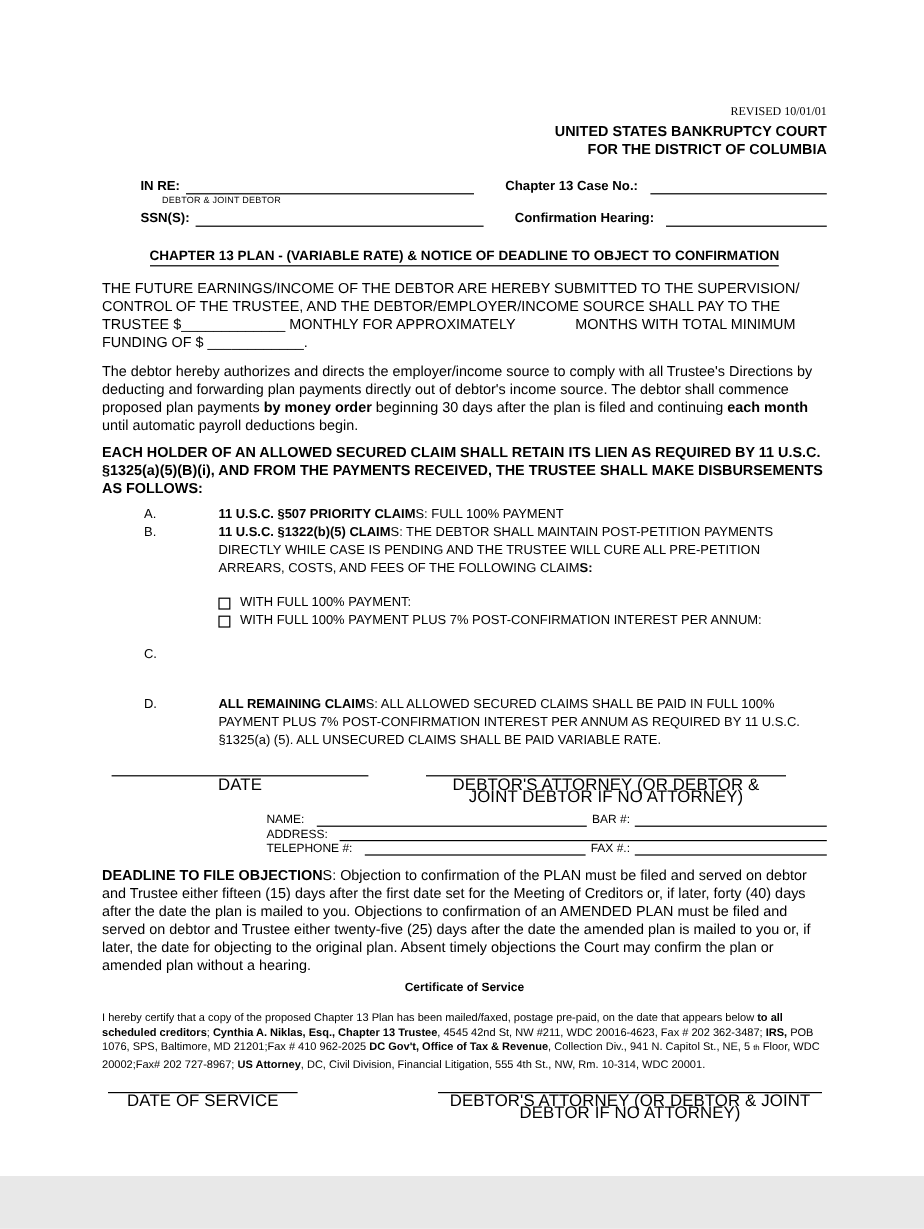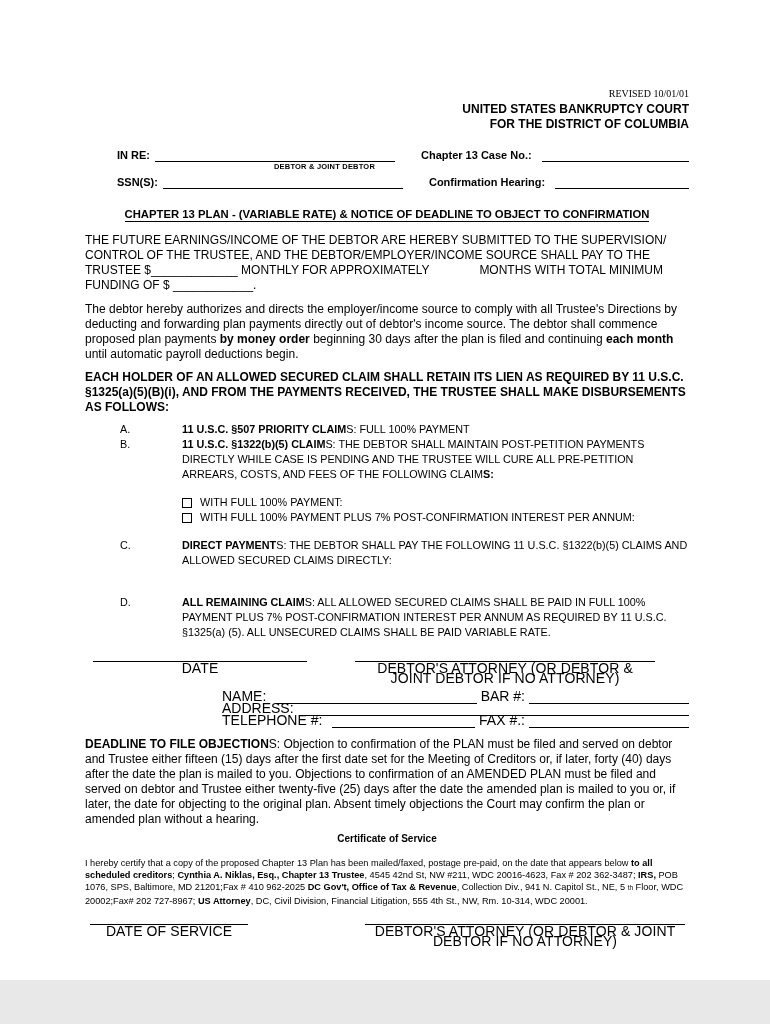--- a/index.html
+++ b/index.html
@@ -17,21 +17,21 @@
   .court.first { margin-top:3px; }
 
   .fieldrow { display:flex; align-items:flex-end; font-weight:bold; font-size:11px; line-height:13px;padding-left:32px; }
   .fieldrow.r1 { margin-top:17px; }
   .fieldrow.r2 { margin-top:5px; }
   .blank { border-bottom:1px solid #000; display:inline-block; height:13px; }
   .lbl { white-space:nowrap; }
   .w-left-blank { width:240px; margin-left:5px; }
   .right-label { margin-left:26px; }
   .flexblank { flex:1; margin-left:10px; }
-  .caption-debtor { margin-left:50px; width:240px; text-align:right; font-size:7.5px; line-height:9px; letter-spacing:0.2px;font-weight:bold; }
+  .caption-debtor { margin-left:50px; width:240px; text-align:left; font-size:7.5px; line-height:9px; letter-spacing:0.2px; }
 
   .title-wrap { margin-top:15px; text-align:center; }
   .doc-title { font-weight:bold; font-size:11.3px; border-bottom:1.4px solid #000; padding-bottom:1px; white-space:nowrap; }
 
   .para { font-size:12px; line-height:15px; }
   .p-funding { margin-top:11px; }
   .p-auth { margin-top:9px; }
   .p-lien { margin-top:8px; font-weight:bold; }
   .b { font-weight:bold; }
   .sup { font-size:6.5px; }
@@ -51,21 +51,21 @@
   .sigrow.top { margin-top:21px; }
   .sigrow.bottom { margin-top:17px; }
   .sigcol { text-align:center; }
   .sigline { border-top:1px solid #000; height:2px; }
   .sigcap { line-height:10px; letter-spacing:0.1px; }
   .top .colL { width:214px; margin-left:8px; }
   .top .colR { width:300px; margin-left:48px; }
   .bottom .colL { width:158px; margin-left:5px; }
   .bottom .colR { width:320px; margin-left:117px; }
 
-  .nameblock { margin-top:9px; margin-left:137px; font-size:14px; }
+  .nameblock { margin-top:9px; margin-left:137px; font-size:10px; }
   .nrow { display:flex; align-items:flex-end; height:12px; }
   .nrow .blank { height:11px; }
   .nlbl { white-space:nowrap; }
   .barlbl { margin-left:4px; }
   .w-bar { width:160px; margin-left:4px; }
 
   .p-deadline { margin-top:9px; }
   .cert-heading { margin-top:5px; text-align:center; font-weight:bold; font-size:10px; line-height:13px; }
   .cert { margin-top:12px; font-size:9.2px; line-height:12.2px; }
 </style>
@@ -116,21 +116,20 @@
         <span>WITH FULL 100% PAYMENT:</span>
       </div>
       <div class="checkline">
         <span class="cb"></span>
         <span>WITH FULL 100% PAYMENT PLUS 7% POST-CONFIRMATION INTEREST PER ANNUM:</span>
       </div>
     </div>
 
     <div class="item item-c">
       <span class="ltr">C.</span>
-      <span class="txt"><span class="b">DIRECT PAYMENT</span><span>S: THE DEBTOR SHALL PAY THE FOLLOWING 11 U.S.C. §1322(b)(5) CLAIMS AND ALLOWED SECURED CLAIMS DIRECTLY:</span></span>
     </div>
     <div class="item item-d">
       <span class="ltr">D.</span>
       <span class="txt"><span class="b">ALL REMAINING CLAIM</span><span>S: ALL ALLOWED SECURED CLAIMS SHALL BE PAID IN FULL 100% PAYMENT PLUS 7% POST-CONFIRMATION INTEREST PER ANNUM AS REQUIRED BY 11 U.S.C. §1325(a) (5). ALL UNSECURED CLAIMS SHALL BE PAID VARIABLE RATE.</span></span>
     </div>
 
     <div class="sigrow top">
       <div class="sigcol colL">
         <div class="sigline"></div>
         <div class="sigcap">DATE</div>

